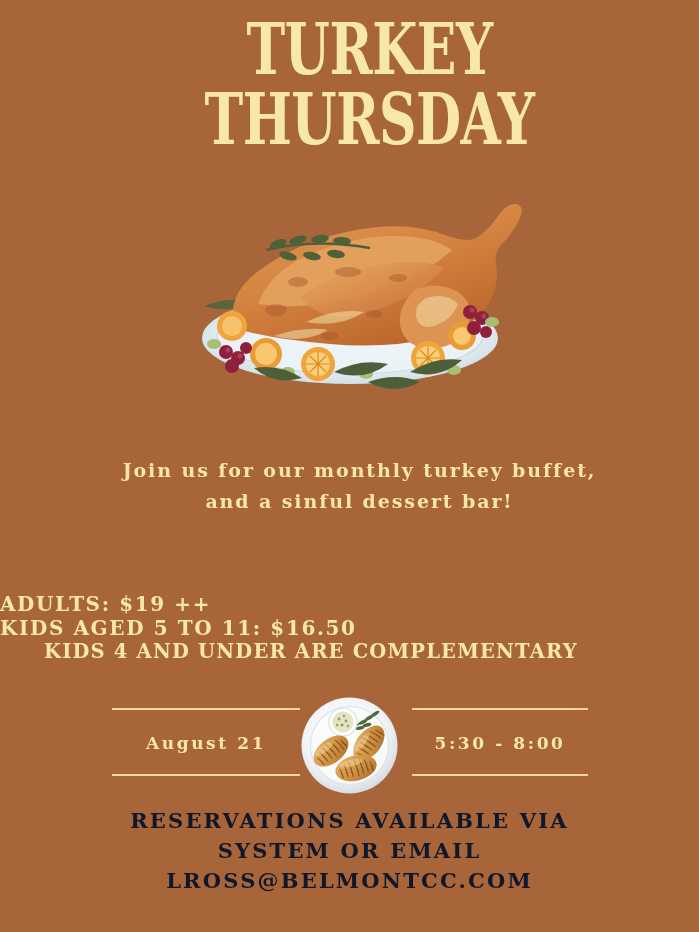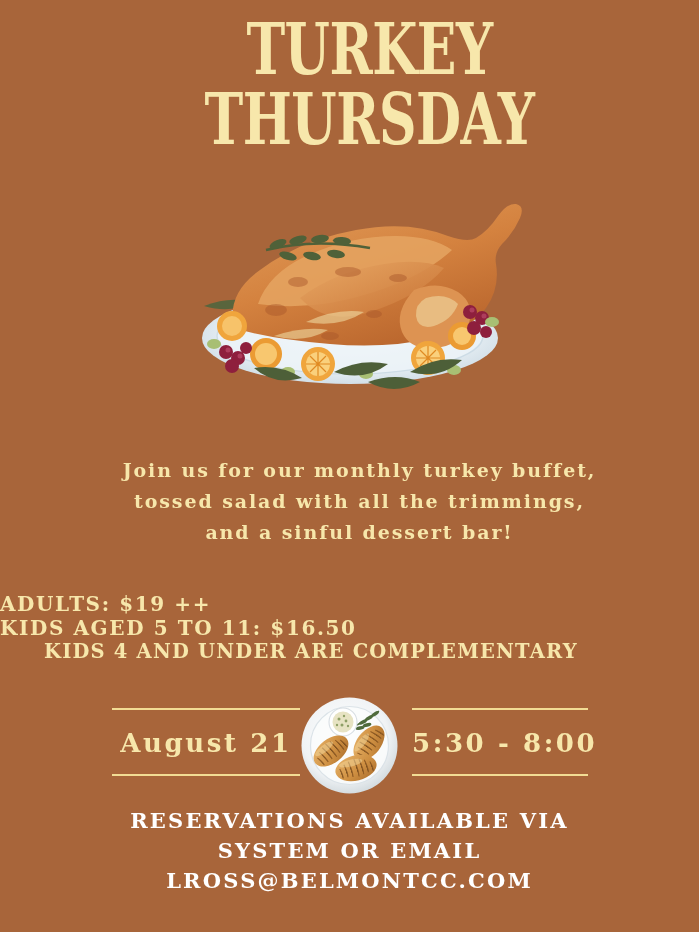--- a/index.html
+++ b/index.html
@@ -65,30 +65,30 @@
   .rule{height:2px;background:#f2dc94;width:100%;}
   .rule-top{position:absolute;top:11px;left:0;}
   .rule-bot{position:absolute;bottom:13px;left:0;}
   .meta-text{
     position:absolute;top:50%;left:0;width:100%;
     transform:translateY(-50%);
     text-align:center;
     color:#f7e7ab;
     font-family:"DejaVu Serif",serif;
     font-weight:700;
-    font-size:26px;
+    font-size:17px;
     letter-spacing:2.6px;
     white-space:nowrap;
   }
   .potato-wrap{position:absolute;left:299px;top:695px;width:101px;height:101px;}
 
   
   .footer{
     position:absolute;left:0;top:806px;width:699px;text-align:center;
-    color:#ffffff;
+    color:#0f172a;
     font-family:"DejaVu Serif",serif;
     font-weight:700;
     font-size:21px;
     letter-spacing:2.2px;
     line-height:30px;
     text-transform:uppercase;
   }
   .footer div{white-space:nowrap;}
 </style>
 </head>
@@ -226,21 +226,20 @@
         <path d="M164 186 q26 -14 54 -8 q-24 18 -54 8z"></path>
         <path d="M198 196 q28 -10 52 0 q-26 14 -52 0z"></path>
         <path d="M132 192 q-22 -14 -48 -10 q20 18 48 10z"></path>
         <path d="M240 186 q24 -16 52 -12 q-22 20 -52 12z"></path>
       </g>
     </svg>
   </div>
 
   <div class="lede">
     <div>Join us for our monthly turkey buffet,</div>
-    <div>tossed salad with all the trimmings,</div>
     <div>and a sinful dessert bar!</div>
   </div>
 
   <div class="pricing">
     <div>ADULTS: $19 ++</div>
     <div>KIDS AGED 5 TO 11: $16.50</div>
     <div class="price-3">KIDS 4 AND UNDER ARE COMPLEMENTARY</div>
   </div>
 
   <div class="meta-row">

